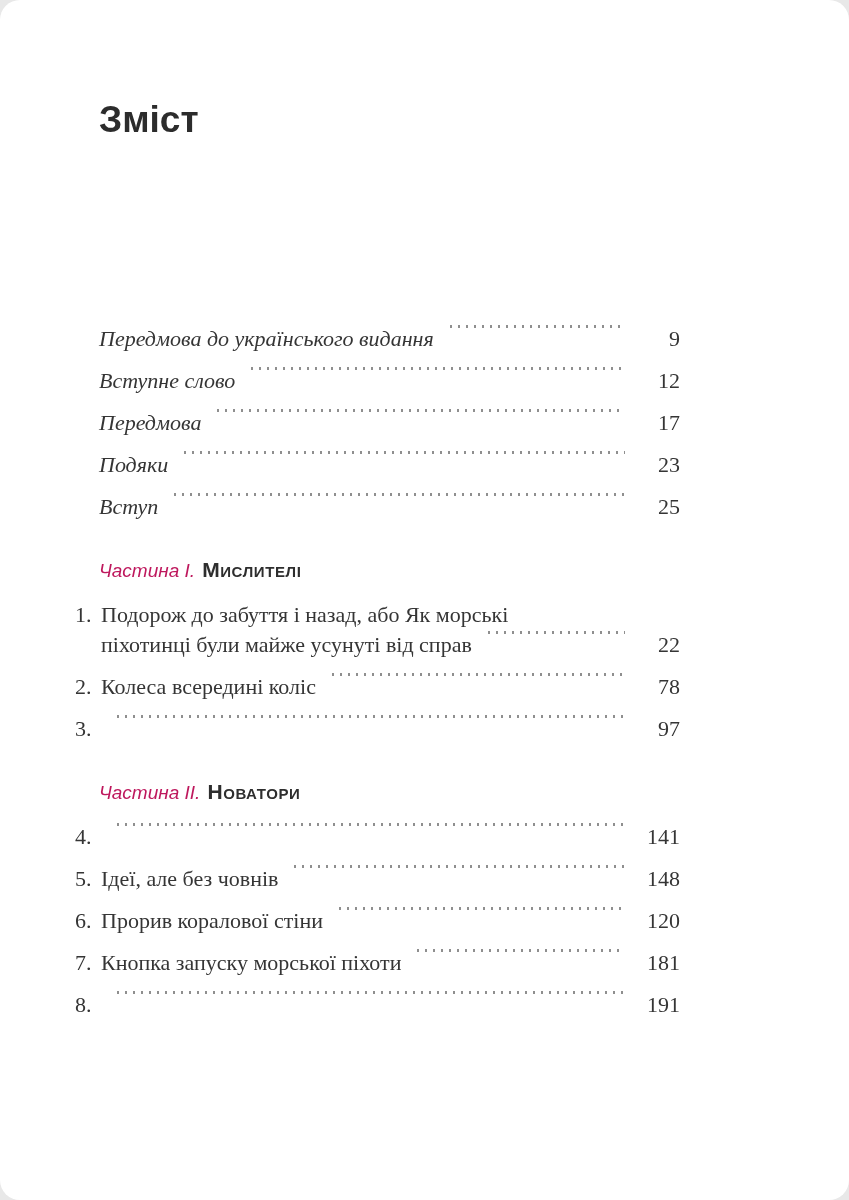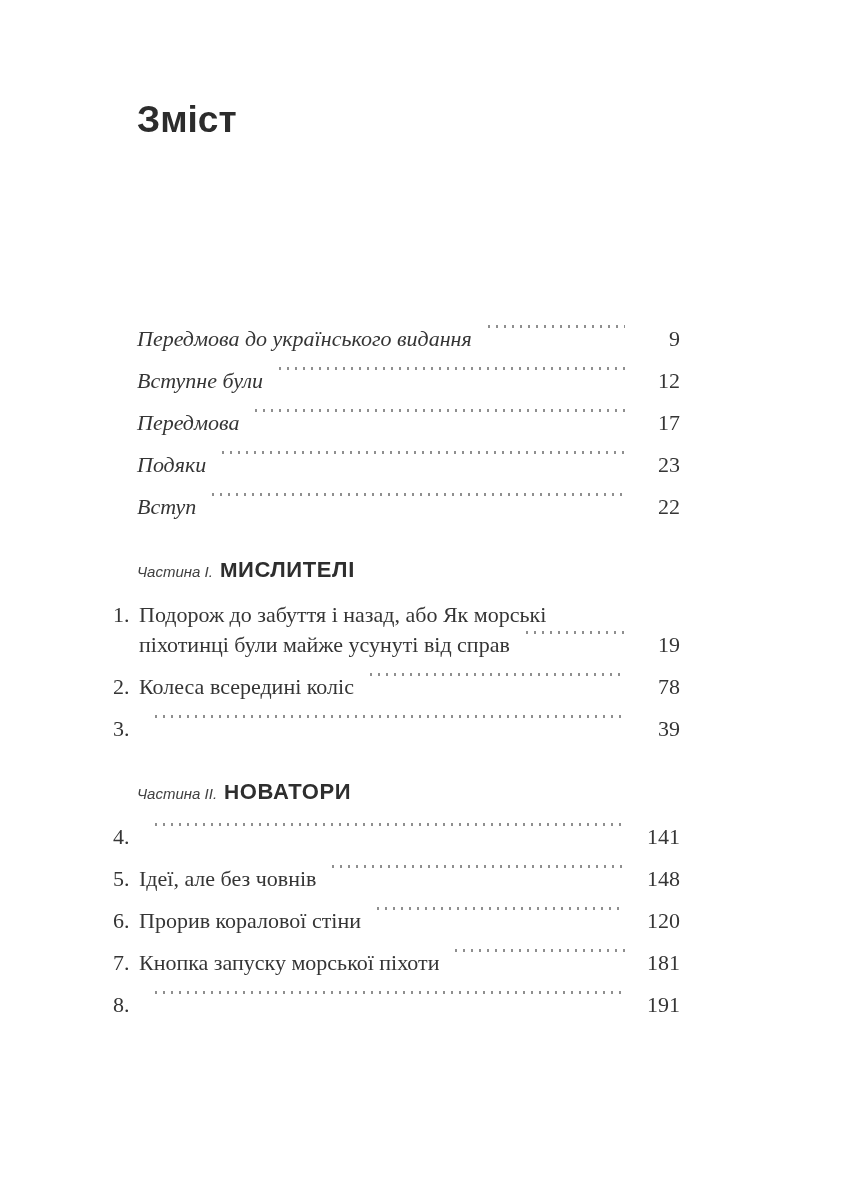--- a/index.html
+++ b/index.html
@@ -3,24 +3,25 @@
 <meta charset="utf-8">
 <style>
   html, body { margin: 0; padding: 0; background: #e8e8e8; }
   .page {
     position: relative;
     width: 849px;
     height: 1200px;
     margin: 0 auto;
     background: #ffffff;
     box-sizing: border-box;
-    padding: 0 169px 0 113px;
+    padding: 0 169px 0 75px;
     font-family: "Liberation Serif", serif;
     color: #353535;
     overflow: hidden;
+    border-radius: 20px;
   }
   .page-title {
     font-family: "Liberation Sans", sans-serif;
     font-weight: 600;
     font-size: 37px;
     line-height: 40px;
     color: #2c2c2c;
     margin: 0 0 0 24px;
     padding-top: 100px;
     margin-bottom: 184px;
@@ -60,92 +61,92 @@
   }
   .part-heading {
     font-family: "Liberation Sans", sans-serif;
     line-height: 30px;
     margin-top: 33px;
     margin-bottom: 13px;
     white-space: nowrap;
   }
   .part-label {
     font-style: italic;
-    font-size: 15px;
-    color: #404040;
+    font-size: 19px;
+    color: #be185d;
     margin-right: 7px;
   }
   .part-name {
     display: inline-block;
     text-transform: uppercase;
-    font-size: 22px;
+    font-size: 15px;
     font-weight: 600;
     letter-spacing: 0.6px;
     color: #2e2e2e;
   }
   .part-name::first-letter { font-size: 21px; }
   .first-line { margin-bottom: 0; }
 </style>
 </head>
 <body>
 
 <div class="page">
 
   <h1 class="page-title">Зміст</h1>
 
   <div class="row fm indent">
     <span class="txt">Передмова до українського видання</span>
     <span class="leader"></span>
     <span class="pagenum">9</span>
   </div>
   <div class="row fm indent">
-    <span class="txt">Вступне були</span>
+    <span class="txt">Вступне слово</span>
     <span class="leader"></span>
     <span class="pagenum">12</span>
   </div>
   <div class="row fm indent">
     <span class="txt">Передмова</span>
     <span class="leader"></span>
     <span class="pagenum">17</span>
   </div>
   <div class="row fm indent">
     <span class="txt">Подяки</span>
     <span class="leader"></span>
     <span class="pagenum">23</span>
   </div>
   <div class="row fm indent">
     <span class="txt">Вступ</span>
     <span class="leader"></span>
-    <span class="pagenum">22</span>
+    <span class="pagenum">25</span>
   </div>
 
   <div class="part-heading indent">
     <span class="part-label">Частина I.</span><span class="part-name">Мислителі</span>
   </div>
 
   <div class="row chapter first-line">
     <span class="num">1.</span>
     <span class="txt">Подорож до забуття і назад, або Як морські</span>
   </div>
   <div class="row chapter">
     <span class="num"></span>
     <span class="txt">піхотинці були майже усунуті від справ</span>
     <span class="leader"></span>
-    <span class="pagenum">19</span>
+    <span class="pagenum">22</span>
   </div>
   <div class="row chapter">
     <span class="num">2.</span>
     <span class="txt">Колеса всередині коліс</span>
     <span class="leader"></span>
     <span class="pagenum">78</span>
   </div>
   <div class="row chapter">
     <span class="num">3.</span>
     <span class="leader"></span>
-    <span class="pagenum">39</span>
+    <span class="pagenum">97</span>
   </div>
 
   <div class="part-heading indent">
     <span class="part-label">Частина II.</span><span class="part-name">Новатори</span>
   </div>
 
   <div class="row chapter">
     <span class="num">4.</span>
     <span class="leader"></span>
     <span class="pagenum">141</span>

